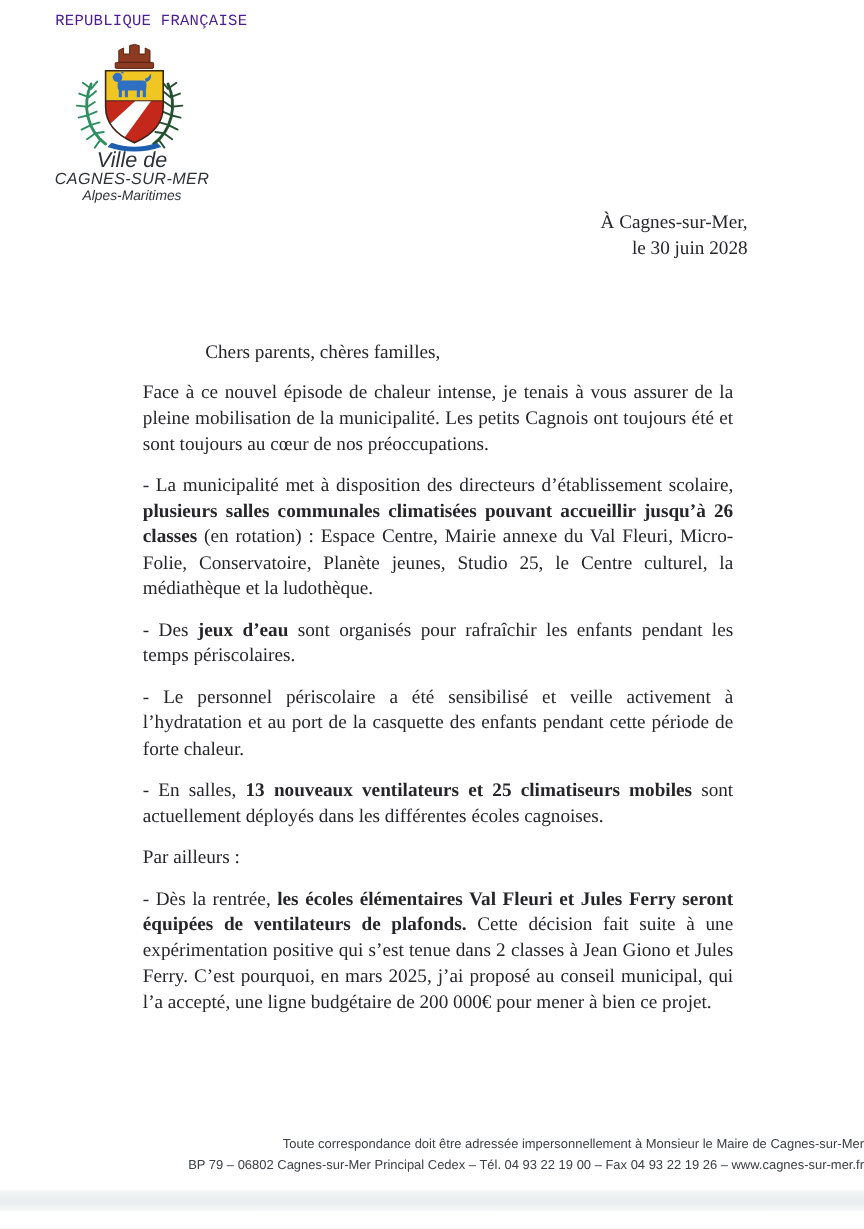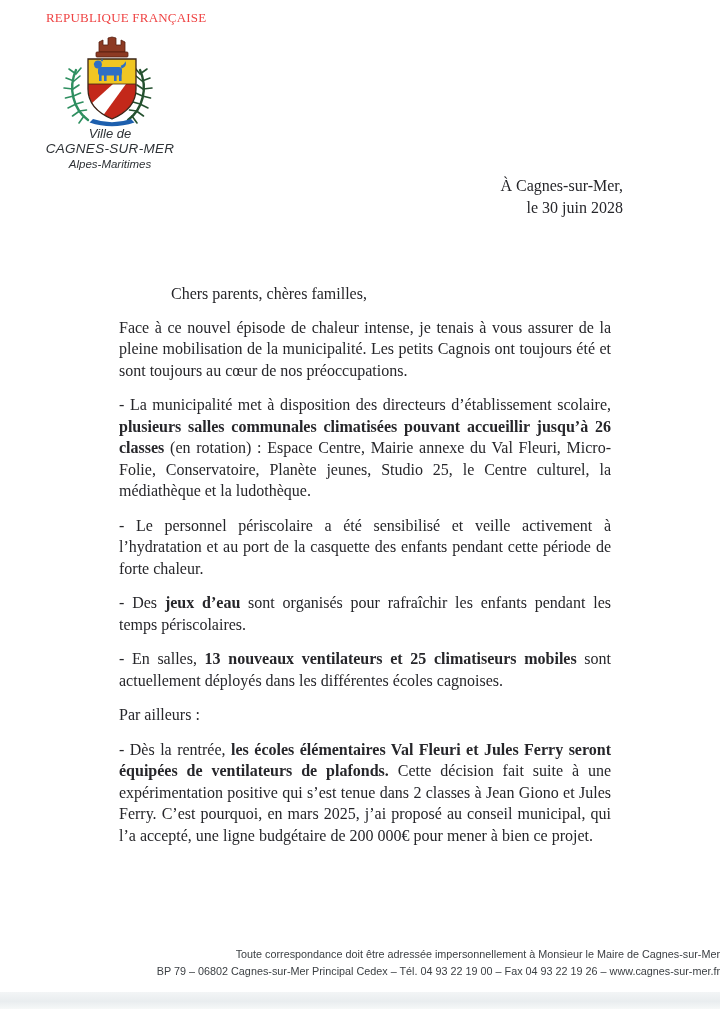--- a/index.html
+++ b/index.html
@@ -5,31 +5,31 @@
 <style>
   html,body{margin:0;padding:0;background:#e8e8e8;}
   .page{
     position:relative;width:720px;height:1024px;margin:0 auto;
     background:#ffffff;overflow:hidden;
     font-family:"Liberation Serif","DejaVu Serif",serif;
     color:var(--ink,#26262a);
   }
   .republic{
     position:absolute;left:46px;top:10px;
-    font-family:Liberation Serif, serif;
-    font-size:13px;letter-spacing:.2px;color:#ef4444;
+    font-family:Liberation Mono, monospace;
+    font-size:13px;letter-spacing:.2px;color:#4c1d95;
   }
   .crest{position:absolute;left:56px;top:34px;width:104px;height:94px;}
   .crest svg{width:100%;height:100%;}
   .city{
     position:absolute;left:25px;top:126px;width:170px;text-align:center;
     font-family:"Liberation Sans","DejaVu Sans",sans-serif;
     font-style:italic;color:#2e3236;
   }
-  .city-line1{font-size:13px;line-height:15px;}
+  .city-line1{font-size:18px;line-height:15px;}
   .city-line2{font-size:13.5px;line-height:16px;letter-spacing:.3px;}
   .city-line3{font-size:11.5px;line-height:14px;}
   .dateline{
     position:absolute;right:97px;top:175px;text-align:right;
     font-size:16px;line-height:21.5px;
   }
   .letter-body{position:absolute;left:107px;width:516px;top:271px;}
   .para{margin:12px;text-align:justify;font-size:16px;line-height:21.5px;}
   .para.gap{margin-top:13px;}
   .para.indent{text-indent:52px;}
@@ -106,22 +106,22 @@
 
   <div class="dateline">
     <div>À Cagnes-sur-Mer,</div>
     <div>le 30 juin 2028</div>
   </div>
 
   <main class="letter-body">
       <p class="para indent"><span>Chers parents, chères familles,</span></p>
       <p class="para"><span>Face à ce nouvel épisode de chaleur intense, je tenais à vous assurer de la pleine mobilisation de la municipalité. Les petits Cagnois ont toujours été et sont toujours au cœur de nos préoccupations.</span></p>
       <p class="para gap"><span>- La municipalité met à disposition des directeurs d’établissement scolaire, </span><b>plusieurs salles communales climatisées pouvant accueillir jusqu’à 26 classes</b><span> (en rotation) : Espace Centre, Mairie annexe du Val Fleuri, Micro-Folie, Conservatoire, Planète jeunes, Studio 25, le Centre culturel, la médiathèque et la ludothèque.</span></p>
+      <p class="para gap"><span>- Des </span><b>jeux d’eau</b><span> sont organisés pour rafraîchir les enfants pendant les temps périscolaires.</span></p>
       <p class="para gap"><span>- Le personnel périscolaire a été sensibilisé et veille activement à l’hydratation et au port de la casquette des enfants pendant cette période de forte chaleur.</span></p>
-      <p class="para gap"><span>- Des </span><b>jeux d’eau</b><span> sont organisés pour rafraîchir les enfants pendant les temps périscolaires.</span></p>
       <p class="para gap"><span>- En salles, </span><b>13 nouveaux ventilateurs et 25 climatiseurs mobiles</b><span> sont actuellement déployés dans les différentes écoles cagnoises.</span></p>
       <p class="para gap"><span>Par ailleurs :</span></p>
       <p class="para gap"><span>- Dès la rentrée, </span><b>les écoles élémentaires Val Fleuri et Jules Ferry seront équipées de ventilateurs de plafonds.</b><span> Cette décision fait suite à une expérimentation positive qui s’est tenue dans 2 classes à Jean Giono et Jules Ferry. C’est pourquoi, en mars 2025, j’ai proposé au conseil municipal, qui l’a accepté, une ligne budgétaire de 200 000€ pour mener à bien ce projet.</span></p>
     </main>
 
   <div class="footer">
     <div>Toute correspondance doit être adressée impersonnellement à Monsieur le Maire de Cagnes-sur-Mer</div>
     <div>BP 79 – 06802 Cagnes-sur-Mer Principal Cedex – Tél. 04 93 22 19 00 – Fax 04 93 22 19 26 – www.cagnes-sur-mer.fr</div>
   </div>
 

